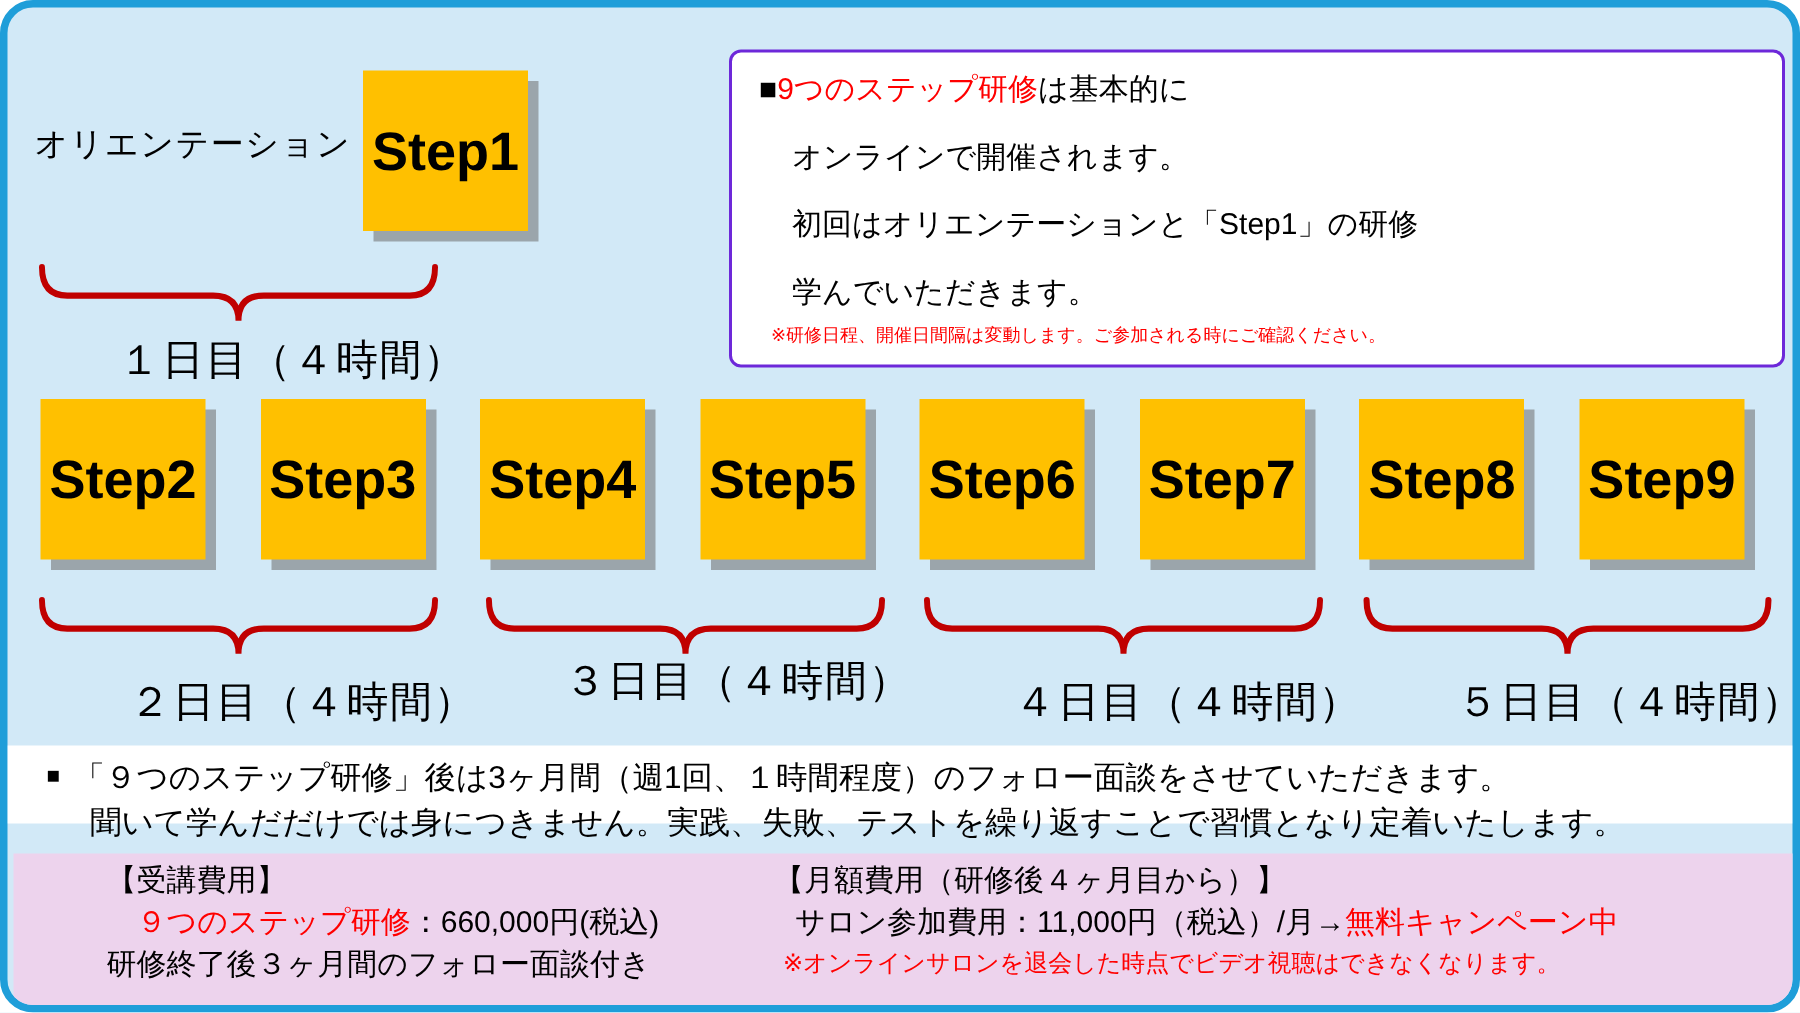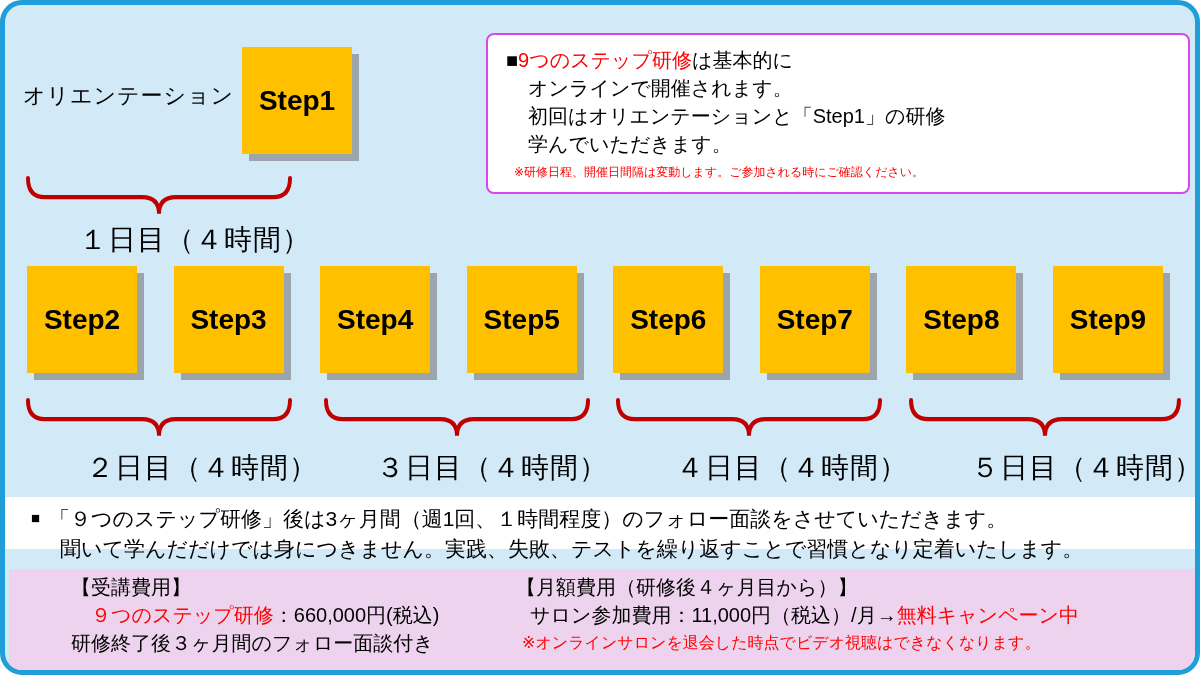--- a/index.html
+++ b/index.html
@@ -17,31 +17,31 @@
     position:relative;width:1200px;height:675px;
     border:5px solid var(--border-blue);border-radius:22px;
     background:var(--bg-blue);overflow:hidden;
   }
   .abs{position:absolute;}
   .orientation-label{left:18px;top:76px;font-size:22px;letter-spacing:1px;}
   .step-box{
     width:110px;height:107px;background:var(--step-orange);
     box-shadow:7px 7px 0 rgba(110,110,110,.55);
     display:flex;align-items:center;justify-content:center;
-    font-size:28px;font-weight:bold;color:#000;
+    font-size:36px;font-weight:bold;color:#000;
   }
   .step1-pos{left:237px;top:42px;}
   .info-box{
     left:481px;top:28px;width:704px;
-    background:#fff;border:2px solid #d946ef;border-radius:8px;
+    background:#fff;border:2px solid #6d28d9;border-radius:8px;
     padding:11px 18px 9px 18px;
   }
   .info-line{font-size:20px;line-height:28px;}
   .info-line .red,.red-text{color:var(--red);}
-  .indent{padding-left:22px;}
+  .indent{padding-left:22px;margin-top:17px;}
   .info-note{font-size:12px;line-height:22px;color:var(--red);padding-left:8px;margin-top:3px;}
   .bracket{height:42px;}
   .bracket svg{display:block;width:100%;height:100%;}
   .day-label{width:280px;text-align:center;font-size:28px;letter-spacing:1px;}
   .steps-row{
     left:22px;top:261px;width:1136px;height:108px;
     display:flex;justify-content:space-between;
   }
   .white-strip{
     left:0;top:492px;width:100%;height:52px;background:#fff;
@@ -129,21 +129,21 @@
       <path d="M3,3 Q3,21 20,21 L118,21 Q135,21 135,37 Q135,21 152,21 L250,21 Q267,21 267,3" fill="none" stroke="#c00000" stroke-width="4" stroke-linecap="round"></path>
     </svg>
   </div>
   <div class="abs bracket" style="left:903px;top:392px;width:274px;">
     <svg viewBox="0 0 270 40" preserveAspectRatio="none" aria-hidden="true">
       <path d="M3,3 Q3,21 20,21 L118,21 Q135,21 135,37 Q135,21 152,21 L250,21 Q267,21 267,3" fill="none" stroke="#c00000" stroke-width="4" stroke-linecap="round"></path>
     </svg>
   </div>
 
   <div class="abs day-label" style="left:57px;top:444px;">２日目（４時間）</div>
-  <div class="abs day-label" style="left:347px;top:444px;">３日目（４時間）</div>
+  <div class="abs day-label" style="left:347px;top:430px;">３日目（４時間）</div>
   <div class="abs day-label" style="left:647px;top:444px;">４日目（４時間）</div>
   <div class="abs day-label" style="left:942px;top:444px;">５日目（４時間）</div>
 
   <div class="abs white-strip">
     <div>
       <span class="bullet">■</span><span>「９つのステップ研修」後は3ヶ月間（週1回、１時間程度）のフォロー面談をさせていただきます。</span>
     </div>
     <div class="follow-line2">聞いて学んだだけでは身につきません。実践、失敗、テストを繰り返すことで習慣となり定着いたします。</div>
   </div>
 

